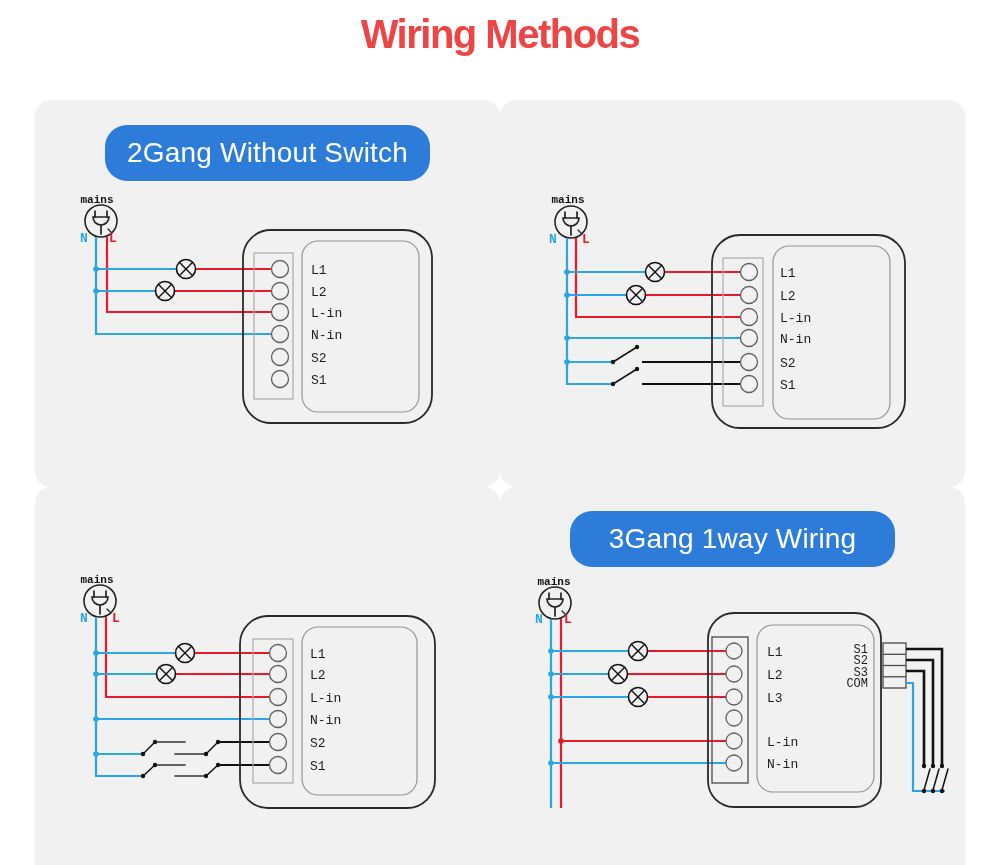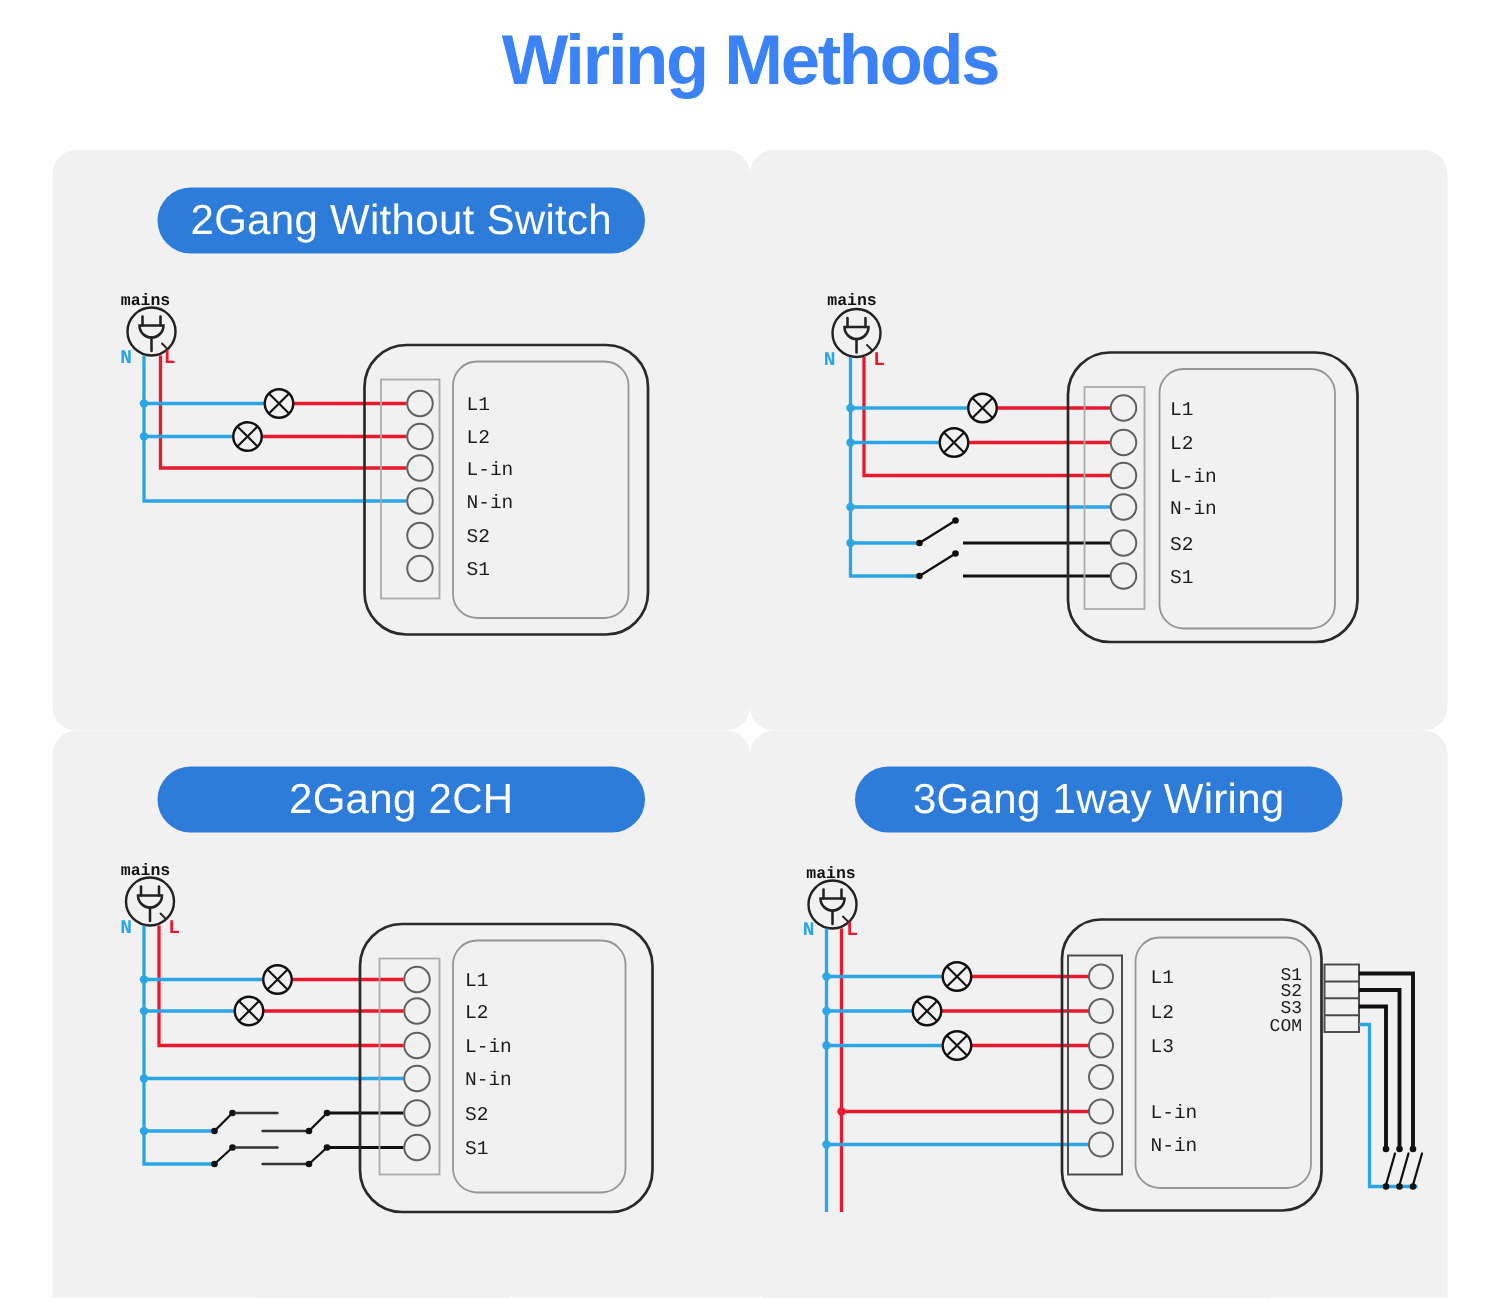--- a/index.html
+++ b/index.html
@@ -2,30 +2,30 @@
 <html><head>
 <meta charset="utf-8">
 <style>
   html,body{margin:0;padding:0;}
   body{
     width:1000px;height:865px;background:#ffffff;position:relative;overflow:hidden;
     font-family:"Liberation Sans",sans-serif;
   }
   .title{
     margin:0;padding-top:12px;text-align:center;
-    font-size:47px;font-weight:700;letter-spacing:-1.5px;color:#3b82f6;
+    font-size:40px;font-weight:700;letter-spacing:-1.5px;color:#ef4444;
   }
   .grid{
     position:absolute;left:35px;top:100px;width:930px;height:765px;
     display:grid;grid-template-columns:465px 465px;grid-template-rows:387px 378px;
   }
   .panel{position:relative;background:#f1f1f2;border-radius:16px;}
   .panel.bottom{border-bottom-left-radius:0;border-bottom-right-radius:0;}
   .pill{
-    position:absolute;left:70px;width:325px;height:44px;border-radius:22px;
+    position:absolute;left:70px;width:325px;height:56px;border-radius:22px;
     background:#2e7cd9;display:flex;align-items:center;justify-content:center;
     color:#ffffff;font-size:28px;letter-spacing:.2px;
   }
   .pill.t{top:25px}.pill.b{top:24px}
   svg.diagram{position:absolute;left:0;top:0;display:block;}
 
   
   .outline{fill:#f1f1f2;stroke:#222;stroke-width:1.6}
   .plug{stroke:#222;stroke-width:1.7;fill:none;stroke-linecap:round}
   .plugthin{stroke:#222;stroke-width:1.2;stroke-linecap:round}
@@ -174,23 +174,20 @@
       <text class="t-term" x="280" y="176.5">L1</text>
       <text class="t-term" x="280" y="199.5">L2</text>
       <text class="t-term" x="280" y="221.5">L-in</text>
       <text class="t-term" x="280" y="242.5">N-in</text>
       <text class="t-term" x="280" y="266.5">S2</text>
       <text class="t-term" x="280" y="288.5">S1</text>
     </svg>
   </section>
 
   <section class="panel bottom">
-    <div class="pill b">
-      <span>2Gang 2CH</span>
-    </div>
     <svg class="diagram" width="465" height="378" viewBox="0 0 465 378">
       <g>
         <text class="t-mains" x="62" y="96" text-anchor="middle">mains</text>
         <circle class="outline" cx="65" cy="114" r="16"></circle>
         <line class="plug" x1="59" y1="104" x2="59" y2="110"></line>
         <line class="plug" x1="71" y1="104" x2="71" y2="110"></line>
         <path class="plug" d="M57 110 h16 a8 8 0 0 1 -16 0 z"></path>
         <line class="plug" x1="65" y1="118" x2="65" y2="127"></line>
         <line class="plugthin" x1="72" y1="122" x2="75" y2="125"></line>
       </g>

